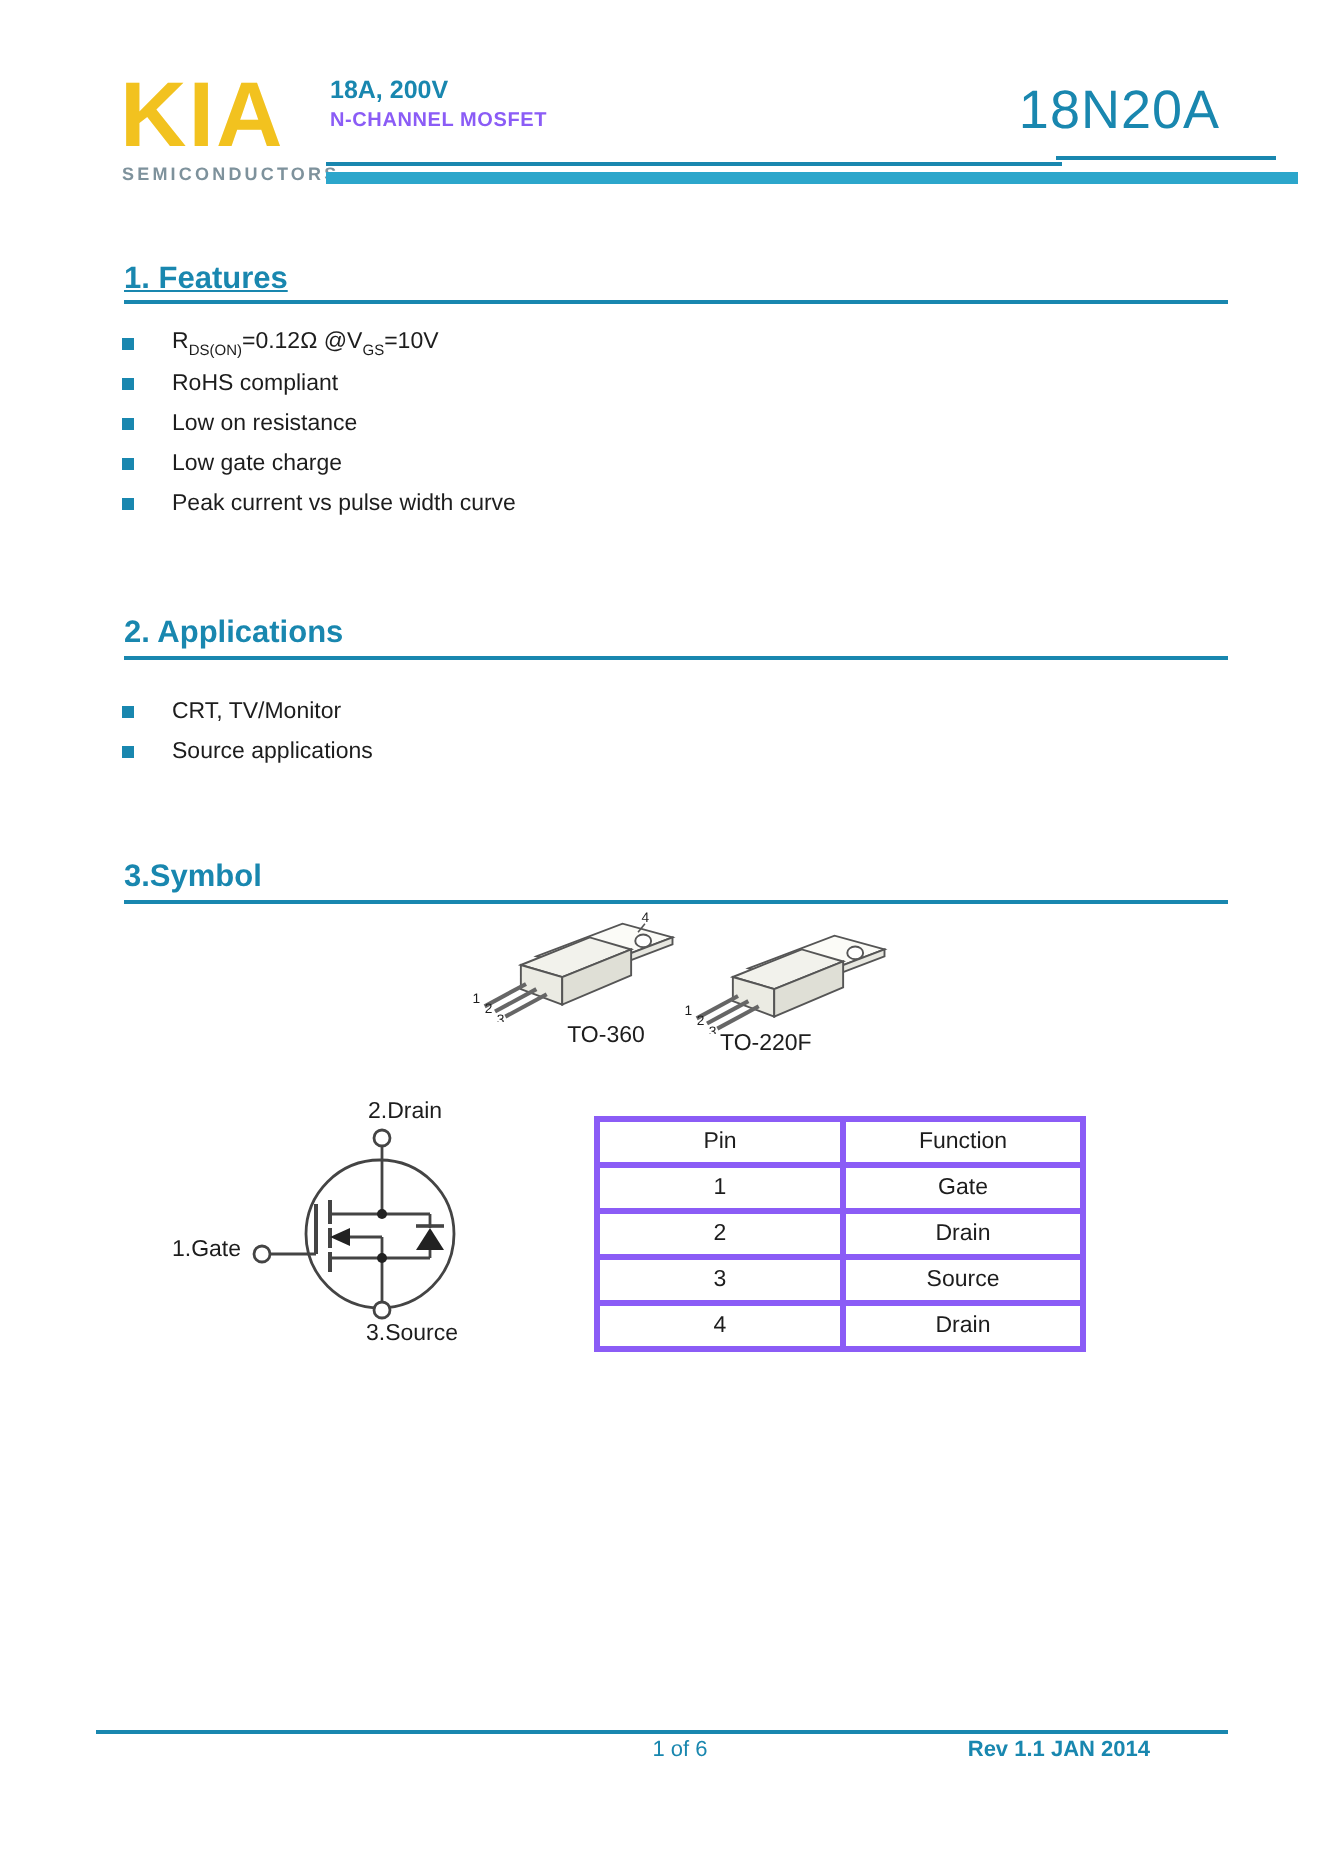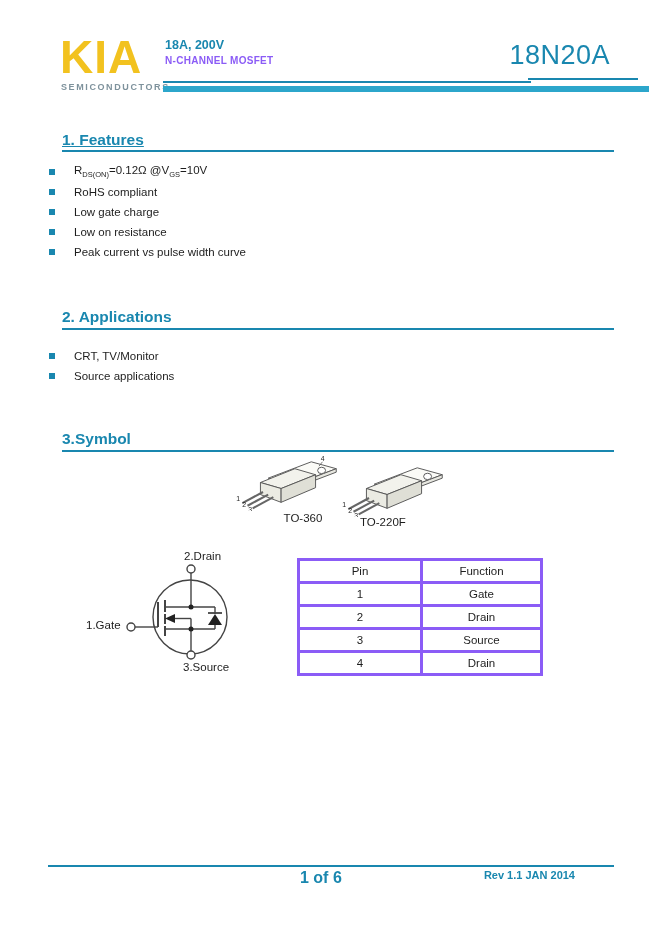--- a/index.html
+++ b/index.html
@@ -19,42 +19,42 @@
   .spec2 { left:165px; top:55px; font-size:10px; font-weight:700; color:#8b5cf6; letter-spacing:.3px; }
   .partno { left:460px; top:40px; width:150px; text-align:right; font-size:27px;
             font-weight:500; color:#1987af; letter-spacing:.5px; }
   .hline { background:#1987af; height:1.5px; }
   .hbar  { background:#2ca6cb; height:6px; }
 
   
   .sec-title { left:62px; font-size:15.5px; font-weight:700; color:#1987af; }
   .sec-rule  { left:62px; width:552px; height:1.5px; background:#1987af; }
 
-  .blist { left:46px;text-align:center; }
+  .blist { left:58px;text-align:center; }
   .bitem { height:20px; display:flex; align-items:center; }
   .bullet { width:6px; height:6px; background:#1987af; margin-left:3px; flex:0 0 auto; }
   .btext { margin-left:19px; font-size:11.5px; color:#1d1d1d; }
   .btext sub { font-size:7.5px; }
 
   
   .pkg-caption { font-size:11.5px; color:#1d1d1d; }
   .pkg-pin { font-size:8px; fill:#1d1d1d; }
 
   
   .term-label { font-size:11.5px; color:#1d1d1d; }
 
   
   .pin-table { left:297px; top:558px; width:246px; border-collapse:collapse; }
   .pin-table td { border:3px solid #8b5cf6; height:23px; text-align:center;
                   font-size:11.5px; color:#1d1d1d; }
   .pin-table td:first-child { width:123px; }
 
   
-  .footer-page { left:300px; top:869px; width:80px; text-align:left;
-                 font-size:16px; font-weight:700; color:#1987af; }
+  .footer-page { left:300px; top:869px; width:80px; text-align:center;
+                 font-size:11px; font-weight:400; color:#1987af; }
   .footer-rev  { left:455px; top:869px; width:120px; text-align:right;
                  font-size:11px; font-weight:700; color:#1987af; }
 
   svg text { font-family:"Liberation Sans","DejaVu Sans",sans-serif; }
 </style>
 </head>
 <body>
 
 <div id="page">
 
@@ -74,25 +74,25 @@
     <div class="bitem">
       <span class="bullet"></span>
       <span class="btext"><span>R</span><sub>DS(ON)</sub><span>=0.12Ω @V</span><sub>GS</sub><span>=10V</span></span>
     </div>
     <div class="bitem">
       <span class="bullet"></span>
       <span class="btext">RoHS compliant</span>
     </div>
     <div class="bitem">
       <span class="bullet"></span>
+      <span class="btext">Low on resistance</span>
+    </div>
+    <div class="bitem">
+      <span class="bullet"></span>
       <span class="btext">Low gate charge</span>
-    </div>
-    <div class="bitem">
-      <span class="bullet"></span>
-      <span class="btext">Low on resistance</span>
     </div>
     <div class="bitem">
       <span class="bullet"></span>
       <span class="btext">Peak current vs pulse width curve</span>
     </div>
   </div>
 
   <div class="abs sec-title" style="top:308px;">2. Applications</div>
   <div class="abs sec-rule" style="top:328px;"></div>
 

